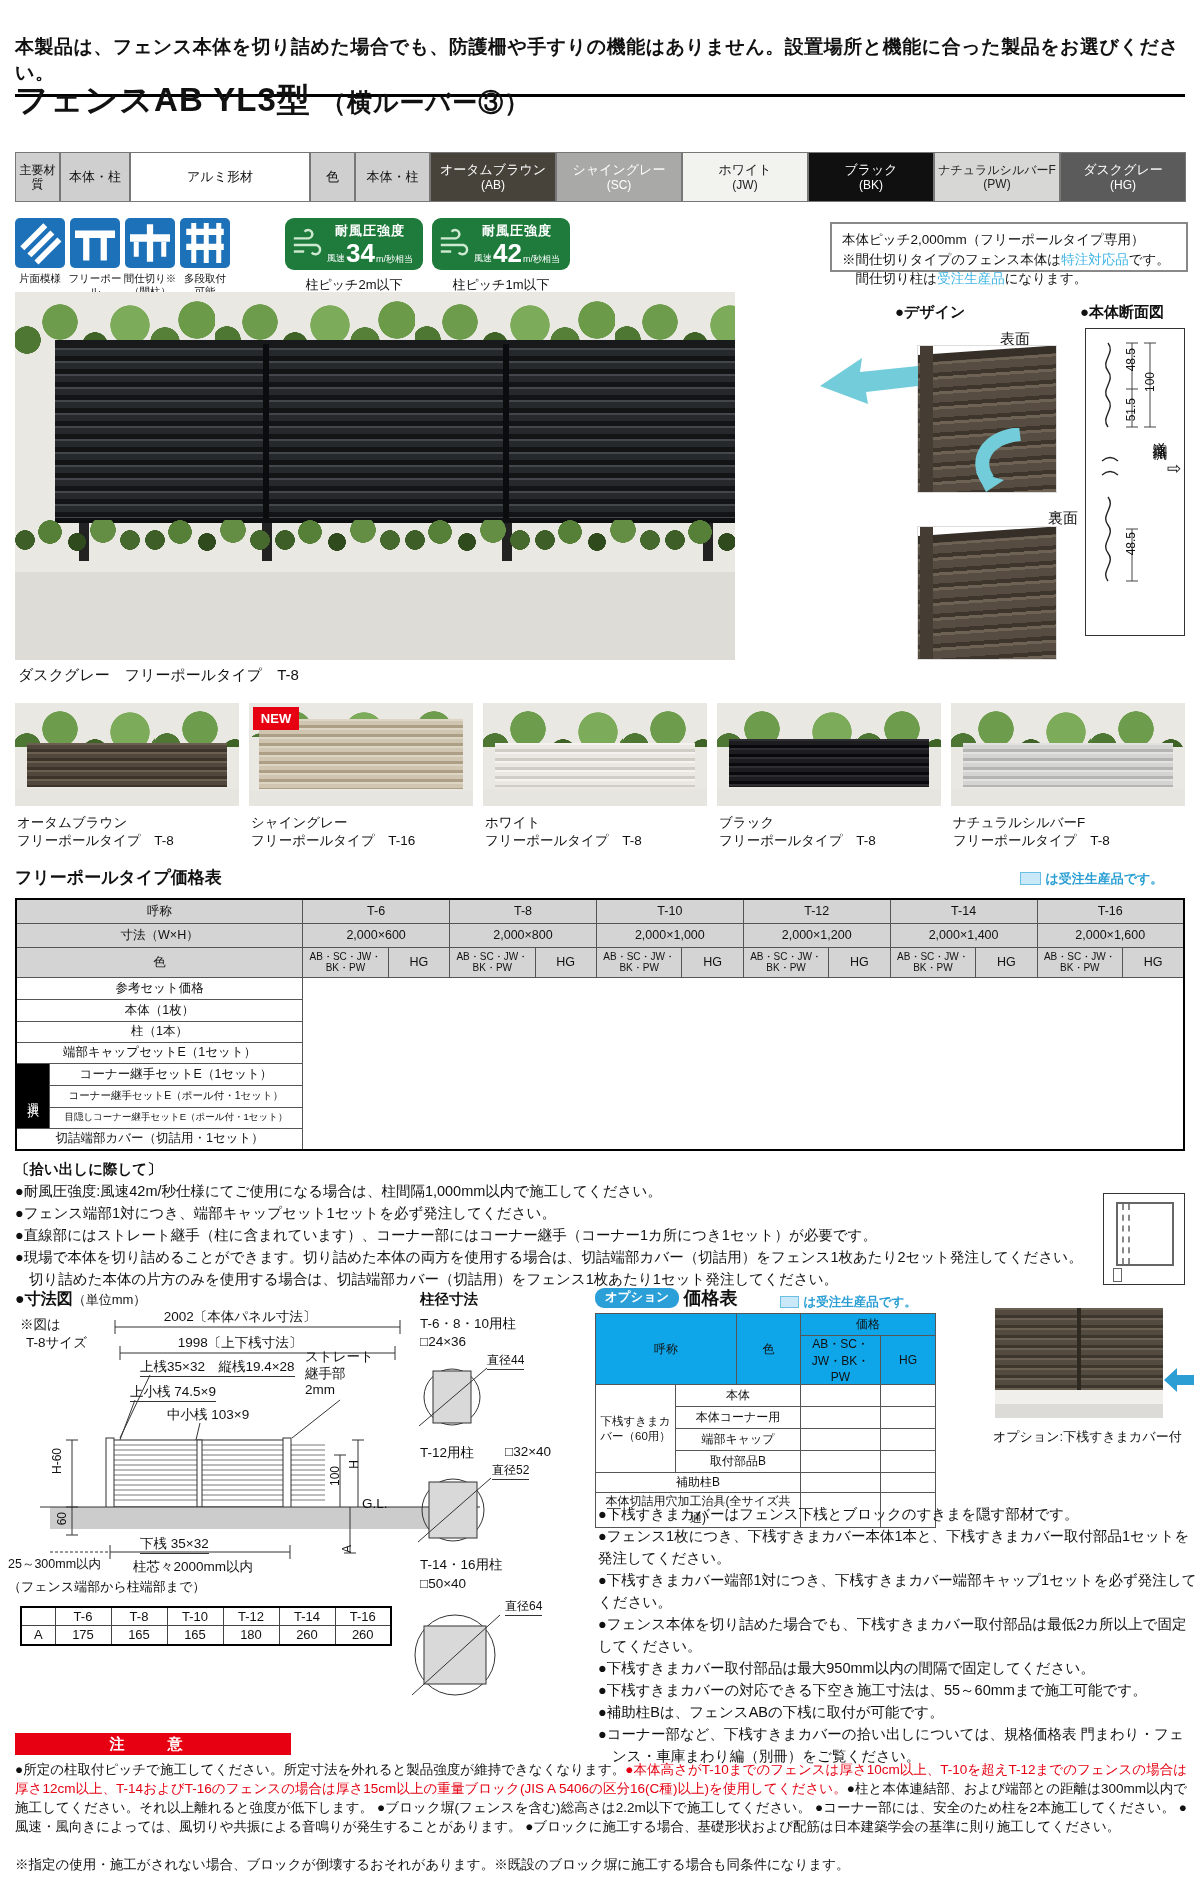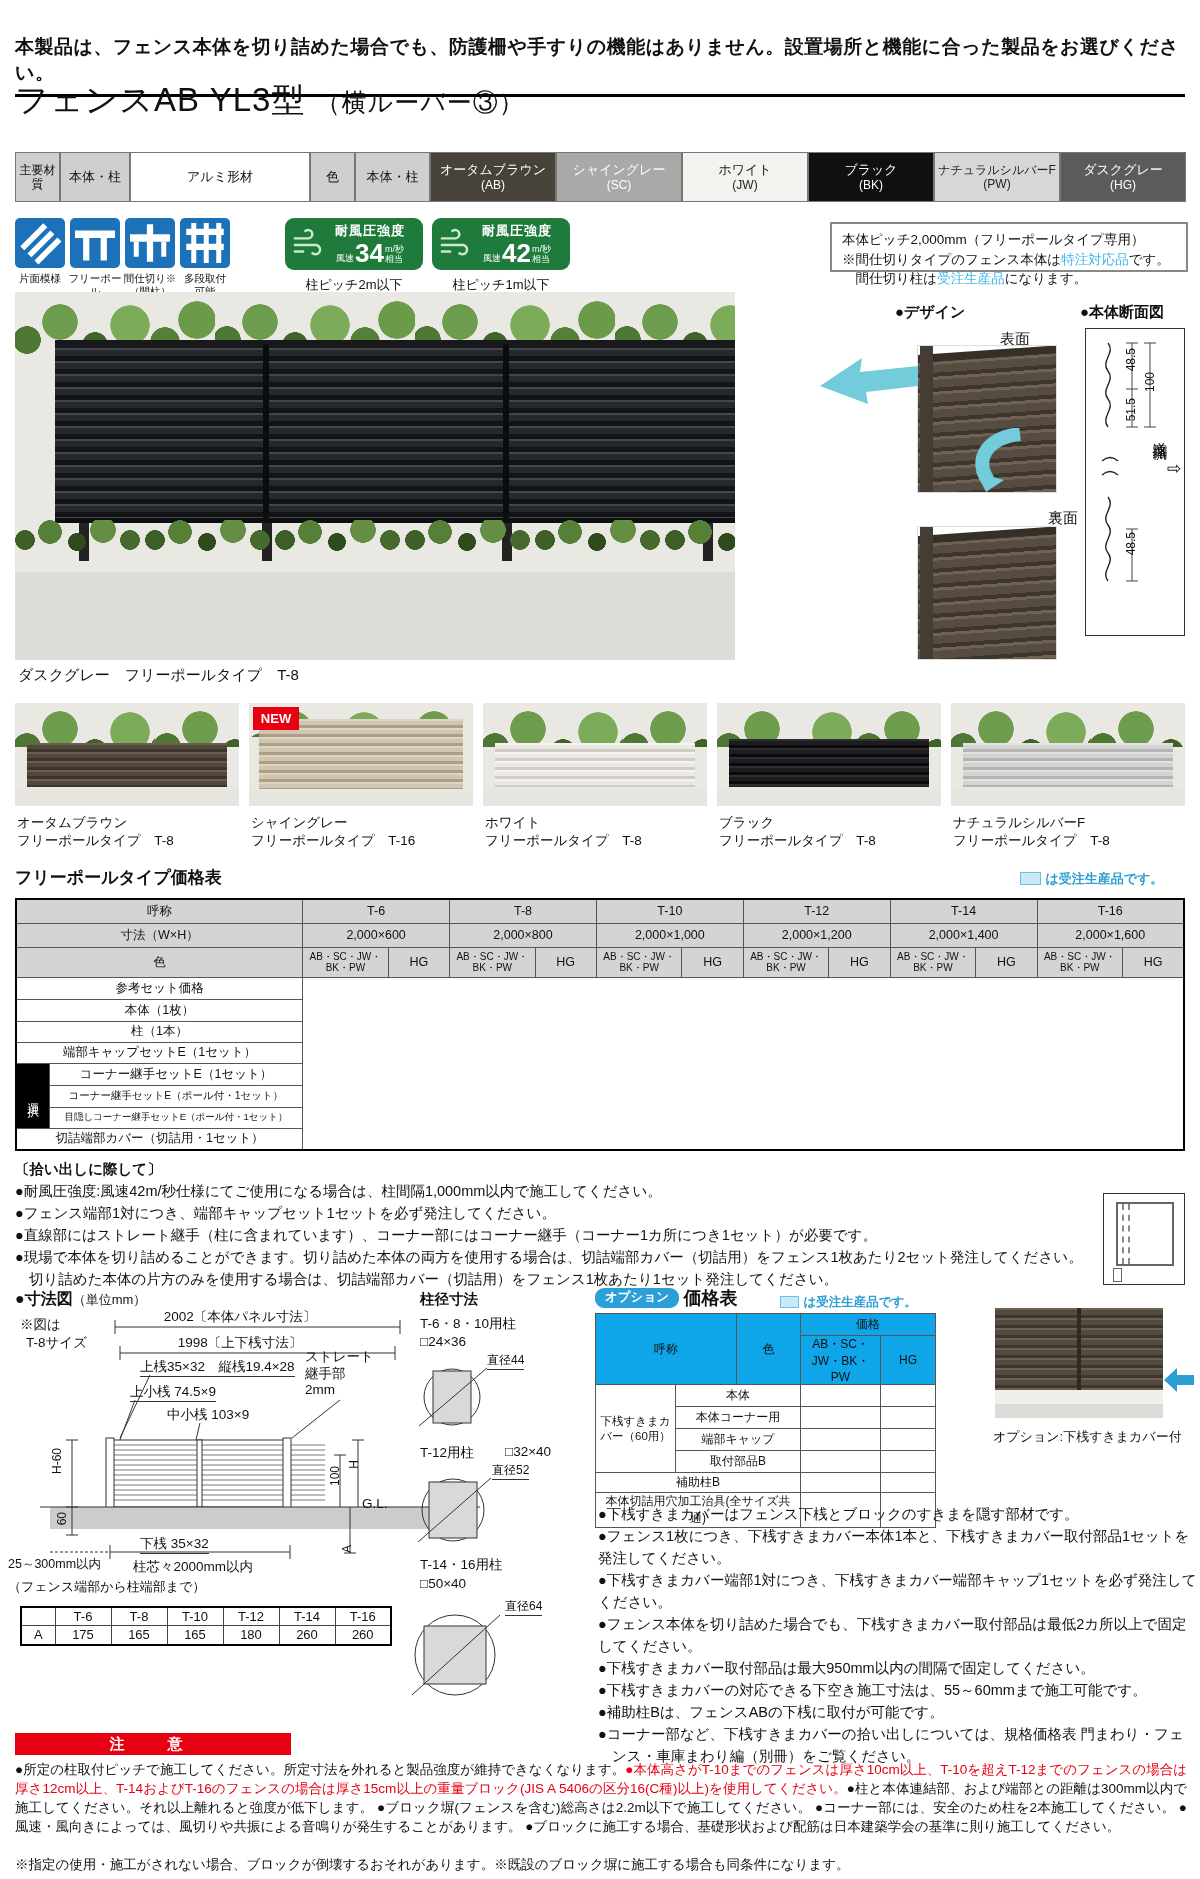--- a/index.html
+++ b/index.html
@@ -4,39 +4,39 @@
 <style>
   html,body{margin:0;padding:0;background:#fff}
   *{box-sizing:border-box}
   .page{position:relative;width:1200px;height:1879px;background:#fff;color:#111;
         font-family:"Liberation Sans",sans-serif;overflow:hidden}
   .abs{position:absolute}
   .b{font-weight:bold}
   
   .topnote{left:15px;top:34px;width:1170px;font-size:19px;font-weight:bold;letter-spacing:.5px;
            border-bottom:3px solid #000;padding-bottom:8px}
-  .pagetitle{left:15px;top:78px;font-size:33px;font-weight:normal;letter-spacing:1px}
+  .pagetitle{left:15px;top:78px;font-size:33px;font-weight:bold;letter-spacing:1px}
   .pagetitle .sub{font-size:25px}
   
   .mcell{position:absolute;top:152px;height:50px;border:1px solid #777;display:flex;flex-direction:column;
          align-items:center;justify-content:center;text-align:center;font-size:13px;line-height:1.2;background:#cfcfcf}
   .mcell.white{background:#fff}
   .mcell .code{font-size:12px}
   
   .tile{position:absolute;top:218px;width:50px;height:50px;background:#1d71b8;border-radius:5px}
   .tlabel{position:absolute;top:272px;width:56px;text-align:center;font-size:10.5px;line-height:1.25}
   
   .badge{position:absolute;top:218px;width:138px;height:52px;background:#1e7b3c;border-radius:9px;
          display:flex;align-items:center;padding:4px 6px;color:#fff}
   .bcol{flex:1;text-align:center}
   .btitle{font-size:13px;font-weight:bold;letter-spacing:1px}
   .brow{display:flex;align-items:flex-end;justify-content:center;line-height:1}
   .bpre{font-size:9px;margin-bottom:3px}
   .bval{font-size:26px;font-weight:bold;margin:0 1px}
-  .bunit{display:flex;flex-direction:column;align-items:flex-start;font-size:9px;line-height:1.1;margin-bottom:1px}
+  .bunit{display:flex;flex-direction:row;align-items:flex-start;font-size:9px;line-height:1.1;margin-bottom:1px}
   .bnote{position:absolute;top:276px;width:138px;text-align:center;font-size:13px}
   
   .pitchbox{left:830px;top:222px;width:358px;height:50px;border:2px solid #888;padding:6px 10px;
             font-size:13.5px;line-height:1.45}
   .hl{color:#3db4e5}
   
   .photo{background:#eae8e2;overflow:hidden}
   .foliage{background-color:transparent;background-image:
     radial-gradient(circle 14px at 12px 40px,#4d7733 97%,transparent),
     radial-gradient(circle 18px at 45px 22px,#6d9c4c 97%,transparent),

